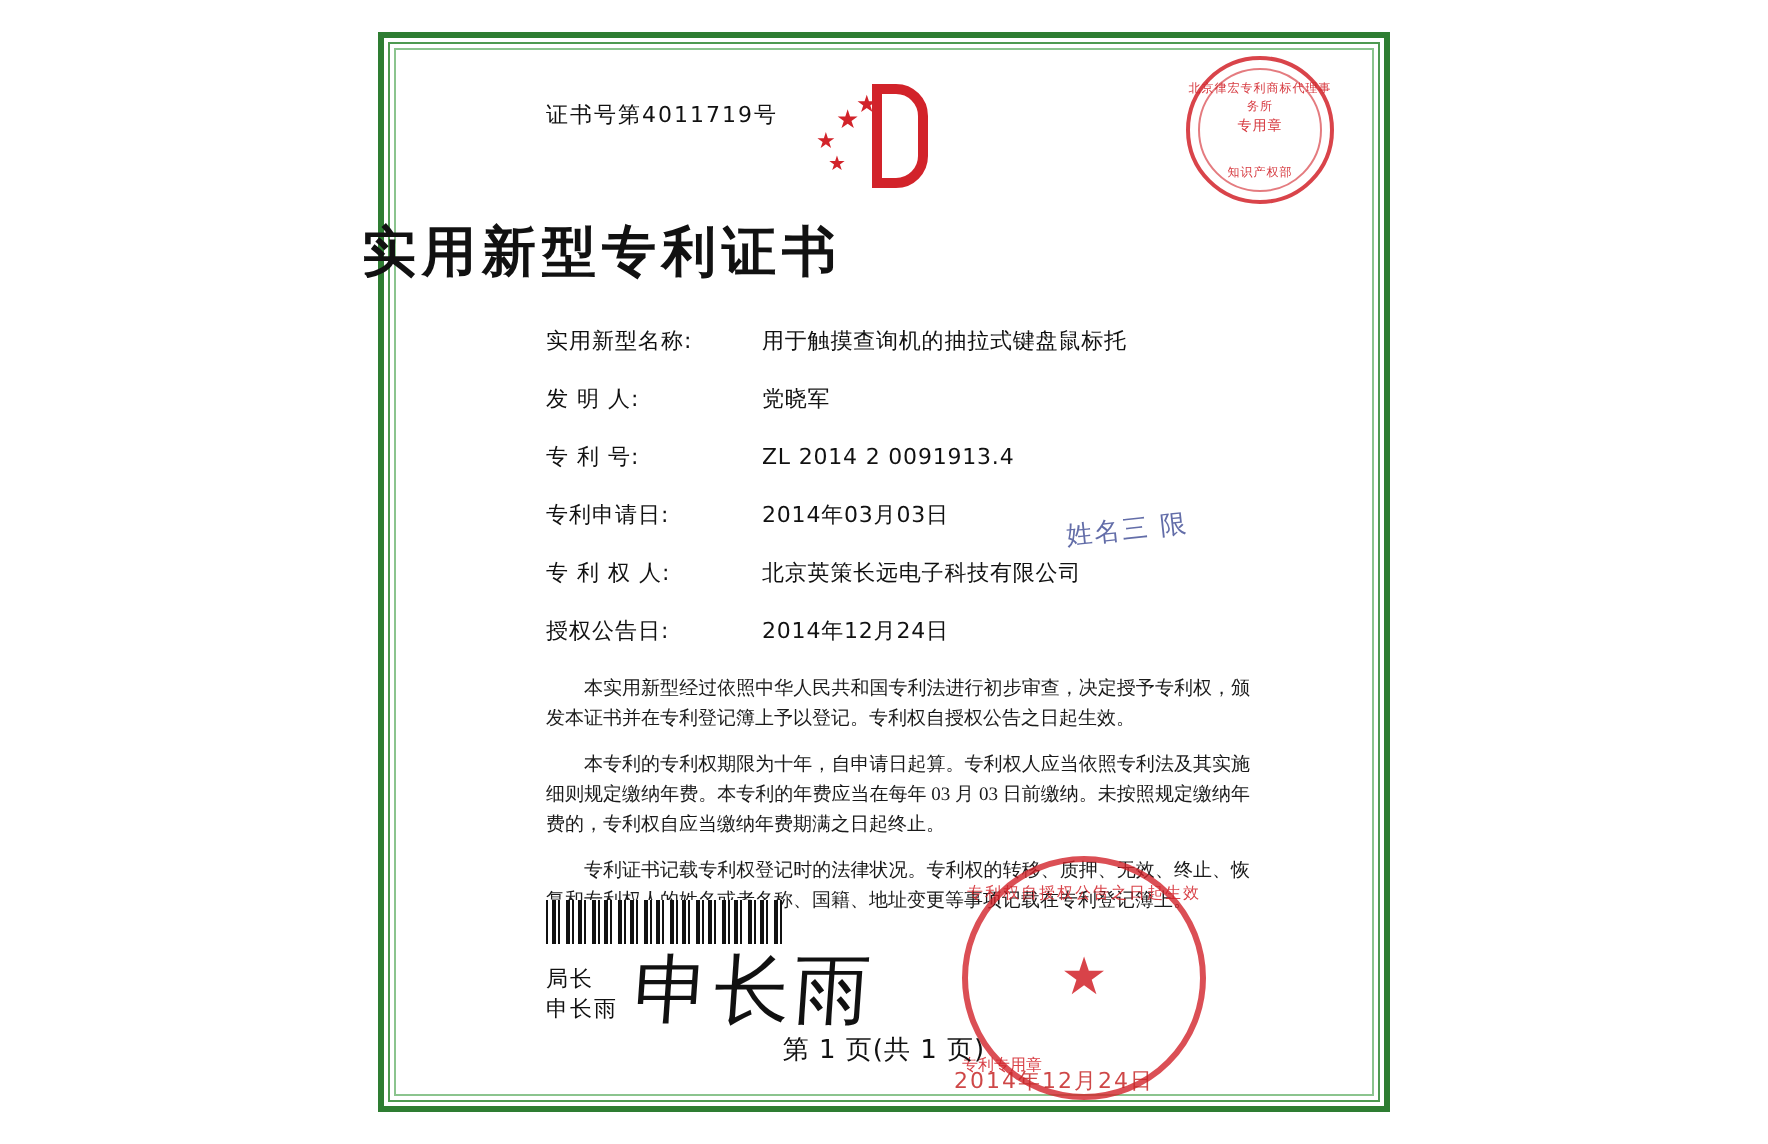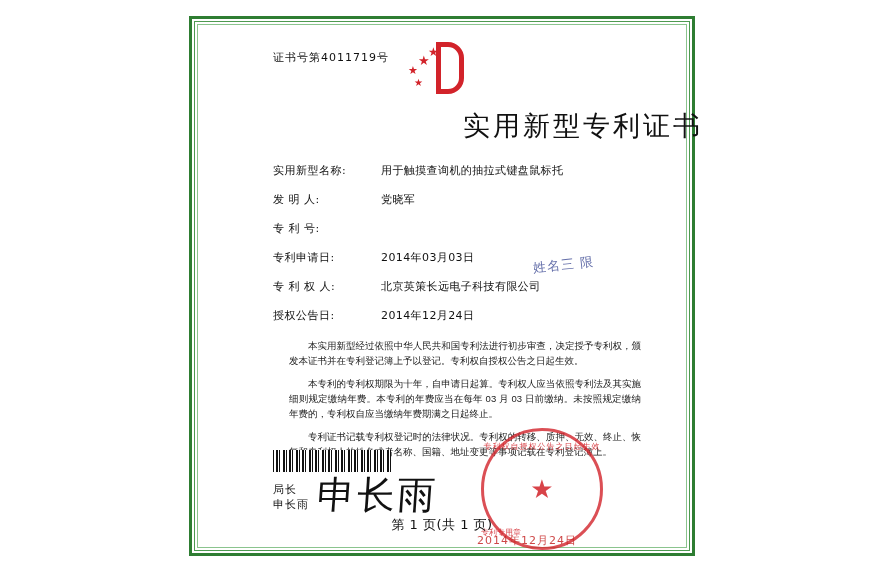--- a/index.html
+++ b/index.html
@@ -157,24 +157,24 @@
   .star.s2 { left: 16px; top: 12px; font-size: 13px; }
   .star.s3 { left: 26px; top: 4px;  font-size: 12px; }
   .star.s4 { left: 12px; top: 34px; font-size: 10px; }
 
   
   .title {
     position: absolute;
     left: 0;
     right: 0;
     top: 100px;
-    text-align: right;
+    text-align: left;
     font-family: "DejaVu Serif", "Liberation Serif", serif;
     font-size: 27px;
-    font-weight: normal;
+    font-weight: bold;
     color: #111;
     letter-spacing: 3px;
   }
 
   
   .fields {
     position: absolute;
     left: 92px;
     top: 155px;
     width: 360px;
@@ -196,26 +196,25 @@
     flex: 1 1 auto;
     letter-spacing: 0.4px;
   }
 
   
   .body-text {
     position: absolute;
     left: 92px;
     top: 330px;
     width: 352px;
-    font-family: Liberation Sans, sans-serif;
+    font-family: Liberation Serif, serif;
     font-size: 9.5px;
     line-height: 15px;
     color: #1a1a1a;
     text-align: justify;
-    margin-left: 16px;
   }
   .body-text p {
     margin: 0 0 8px 0;
     text-indent: 19px;
   }
 
   
   .handwriting {
     position: absolute;
     left: 352px;
@@ -340,20 +339,27 @@
     <div class="frame-outer"></div>
     <div class="frame-inner"></div>
     <div class="frame-inner2"></div>
     <div class="corner tl"></div>
     <div class="corner tr"></div>
     <div class="corner bl"></div>
     <div class="corner br"></div>
 
     <div class="serial">证书号第4011719号</div>
 
+    <div class="top-stamp">
+      <div class="ring"></div>
+      <div class="ring2"></div>
+      <div class="txt-top">北京律宏专利商标代理事务所</div>
+      <div class="txt-mid">专用章</div>
+      <div class="txt-bot">知识产权部</div>
+    </div>
 
     <div class="logo">
       <span class="star s1">★</span>
       <span class="star s2">★</span>
       <span class="star s3">★</span>
       <span class="star s4">★</span>
       <span class="p-stem"></span>
       <span class="p-shape"></span>
     </div>
 
@@ -363,20 +369,21 @@
       <div class="field-row">
         <span class="field-label">实用新型名称:</span>
         <span class="field-value">用于触摸查询机的抽拉式键盘鼠标托</span>
       </div>
       <div class="field-row">
         <span class="field-label">发  明  人:</span>
         <span class="field-value">党晓军</span>
       </div>
       <div class="field-row">
         <span class="field-label">专  利  号:</span>
+        <span class="field-value">ZL 2014 2 0091913.4</span>
       </div>
       <div class="field-row">
         <span class="field-label">专利申请日:</span>
         <span class="field-value">2014年03月03日</span>
       </div>
       <div class="field-row">
         <span class="field-label">专 利 权 人:</span>
         <span class="field-value">北京英策长远电子科技有限公司</span>
       </div>
       <div class="field-row">

